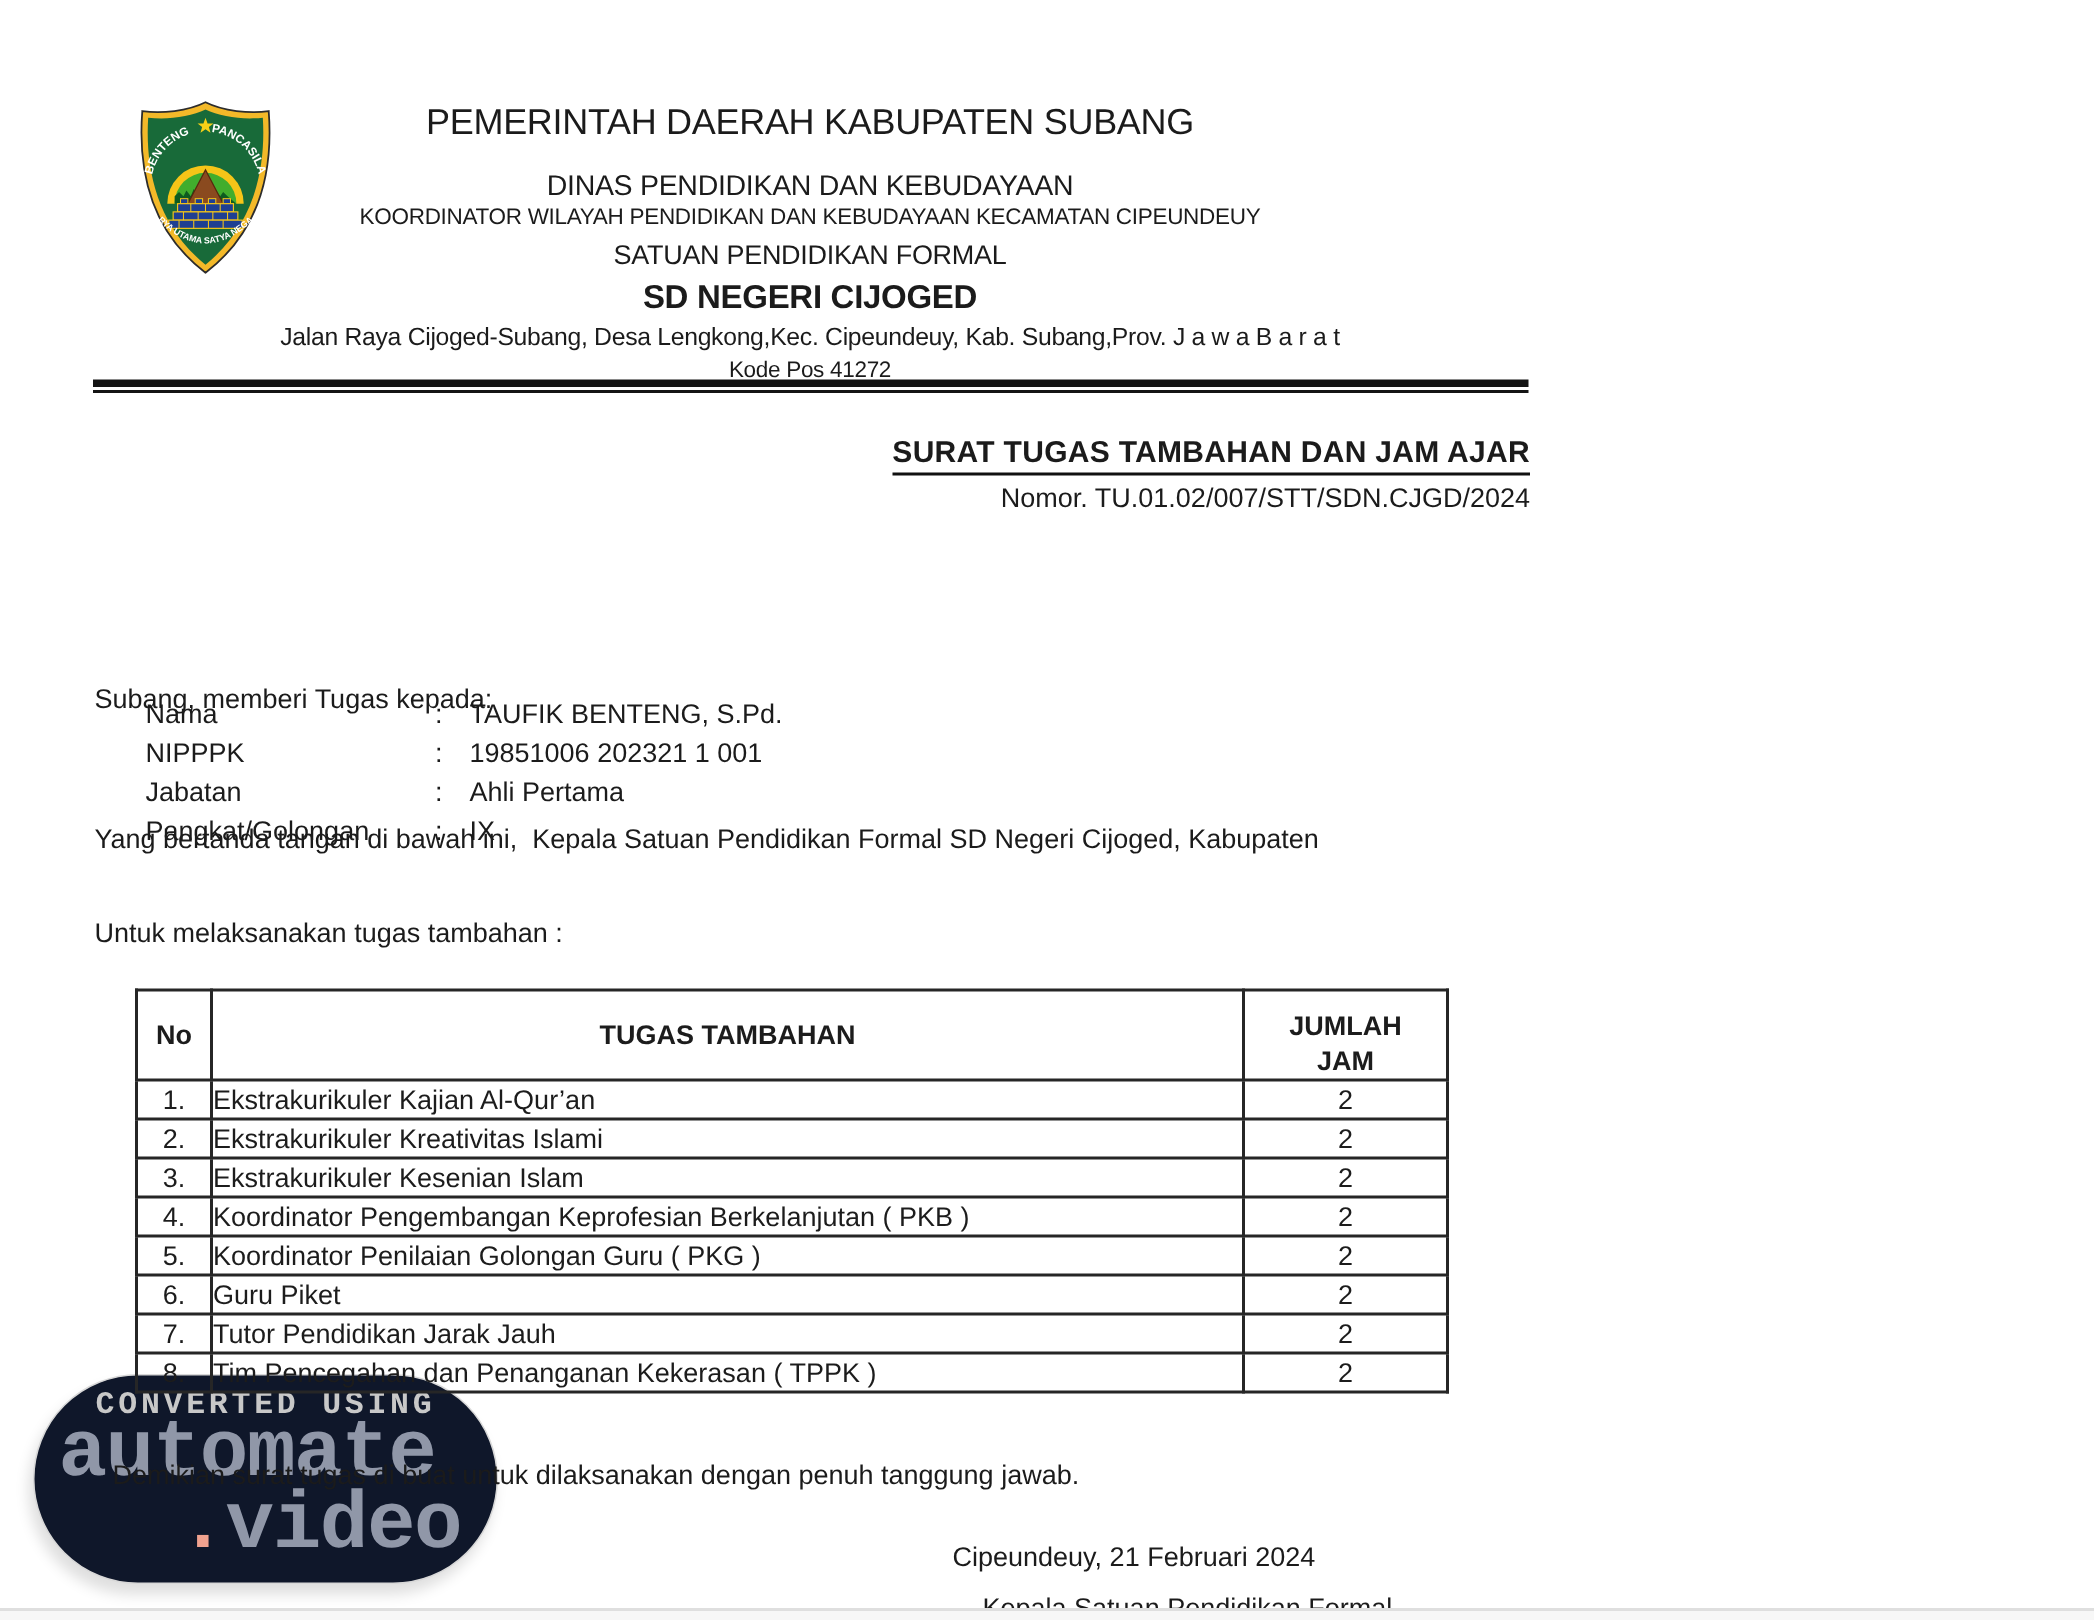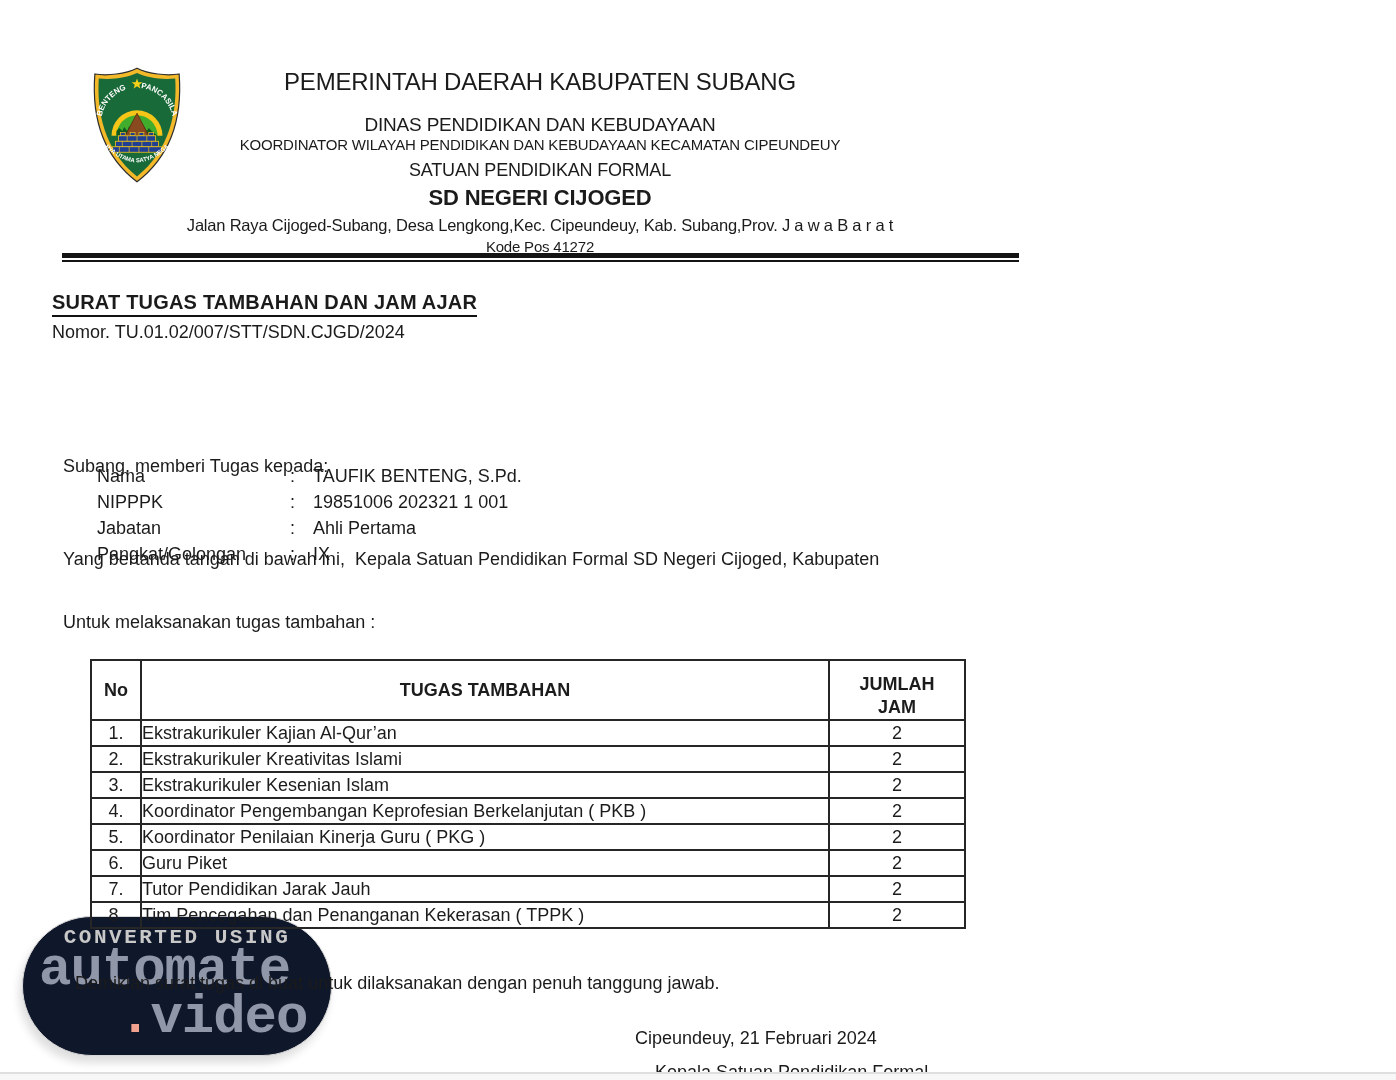--- a/index.html
+++ b/index.html
@@ -16,21 +16,21 @@
   .lh-dept{font-size:19px;line-height:22px;margin-bottom:0;}
   .lh-coord{font-size:15px;line-height:18px;margin-bottom:6px;}
   .lh-unit{font-size:18px;line-height:21px;margin-bottom:4px;}
   .lh-school{font-size:22px;line-height:25px;font-weight:bold;margin-bottom:5px;}
   .lh-addr{font-size:16.5px;line-height:20px;margin-bottom:2px;}
   .lh-post{font-size:15px;line-height:20px;text-align:center;}
   .rule{position:absolute;left:62px;top:253px;width:957px;}
   .rule-top{height:5px;background:#141414;}
   .rule-bot{height:2px;background:#141414;margin-top:2px;}
   
-  .title-wrap{position:absolute;left:52px;top:291px;width:956px;text-align:left;}
+  .title-wrap{position:absolute;left:64px;top:291px;width:956px;text-align:right;}
   .title-main{display:inline-block;font-size:20px;font-weight:bold;letter-spacing:0.2px;
     padding-bottom:1px;border-bottom:2.5px solid #111;}
   .title-num{margin-top:5px;font-size:18px;}
   
   .intro{position:absolute;left:63px;top:389px;width:965px;font-size:18px;line-height:31px;white-space:pre-wrap;}
   
   .recipient{position:absolute;left:97px;top:463px;display:grid;
     grid-template-columns:193px 23px auto;font-size:18px;line-height:26px;}
   
   .assign-intro{position:absolute;left:63px;top:612px;font-size:18px;}
@@ -174,21 +174,21 @@
           <td class="task">Ekstrakurikuler Kesenian Islam</td>
           <td class="hours">2</td>
         </tr>
         <tr>
           <td class="no">4.</td>
           <td class="task">Koordinator Pengembangan Keprofesian Berkelanjutan ( PKB )</td>
           <td class="hours">2</td>
         </tr>
         <tr>
           <td class="no">5.</td>
-          <td class="task">Koordinator Penilaian Kinerja Guru ( PKG )</td>
+          <td class="task">Koordinator Penilaian Golongan Guru ( PKG )</td>
           <td class="hours">2</td>
         </tr>
         <tr>
           <td class="no">6.</td>
           <td class="task">Guru Piket</td>
           <td class="hours">2</td>
         </tr>
         <tr>
           <td class="no">7.</td>
           <td class="task">Tutor Pendidikan Jarak Jauh</td>

